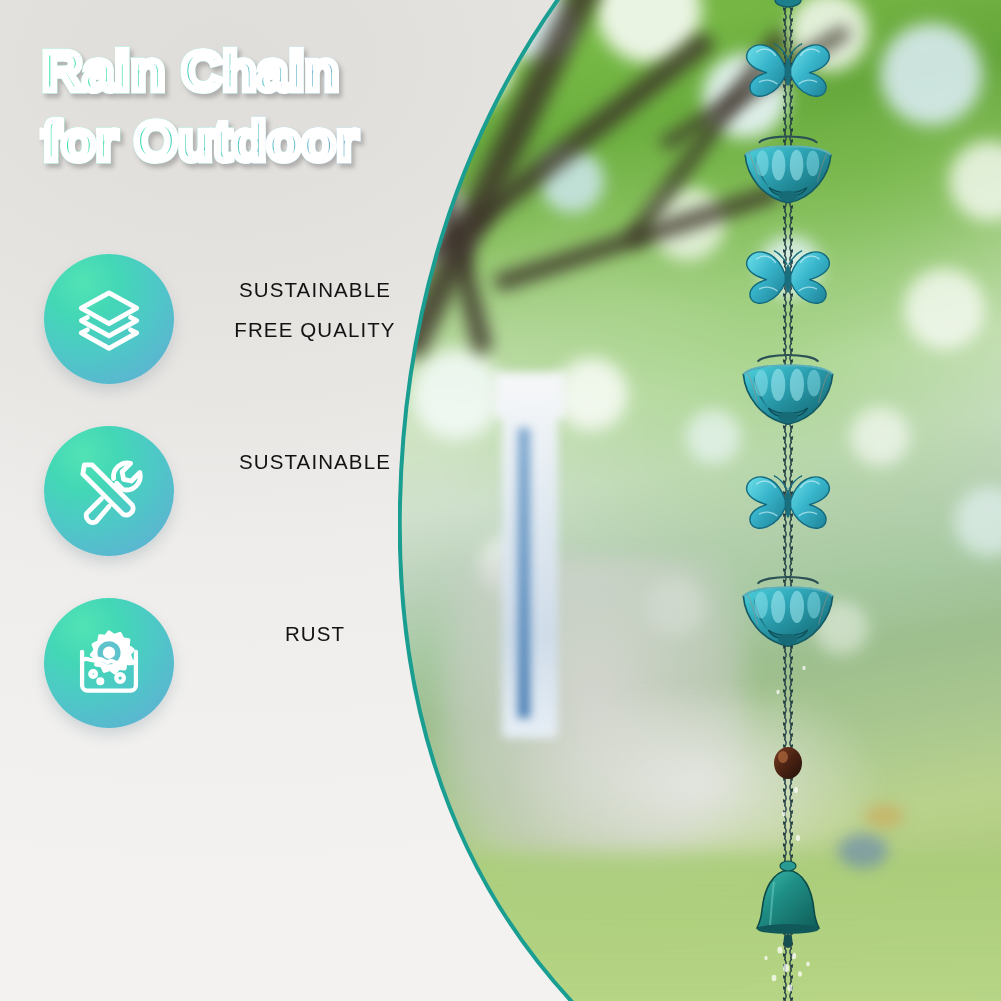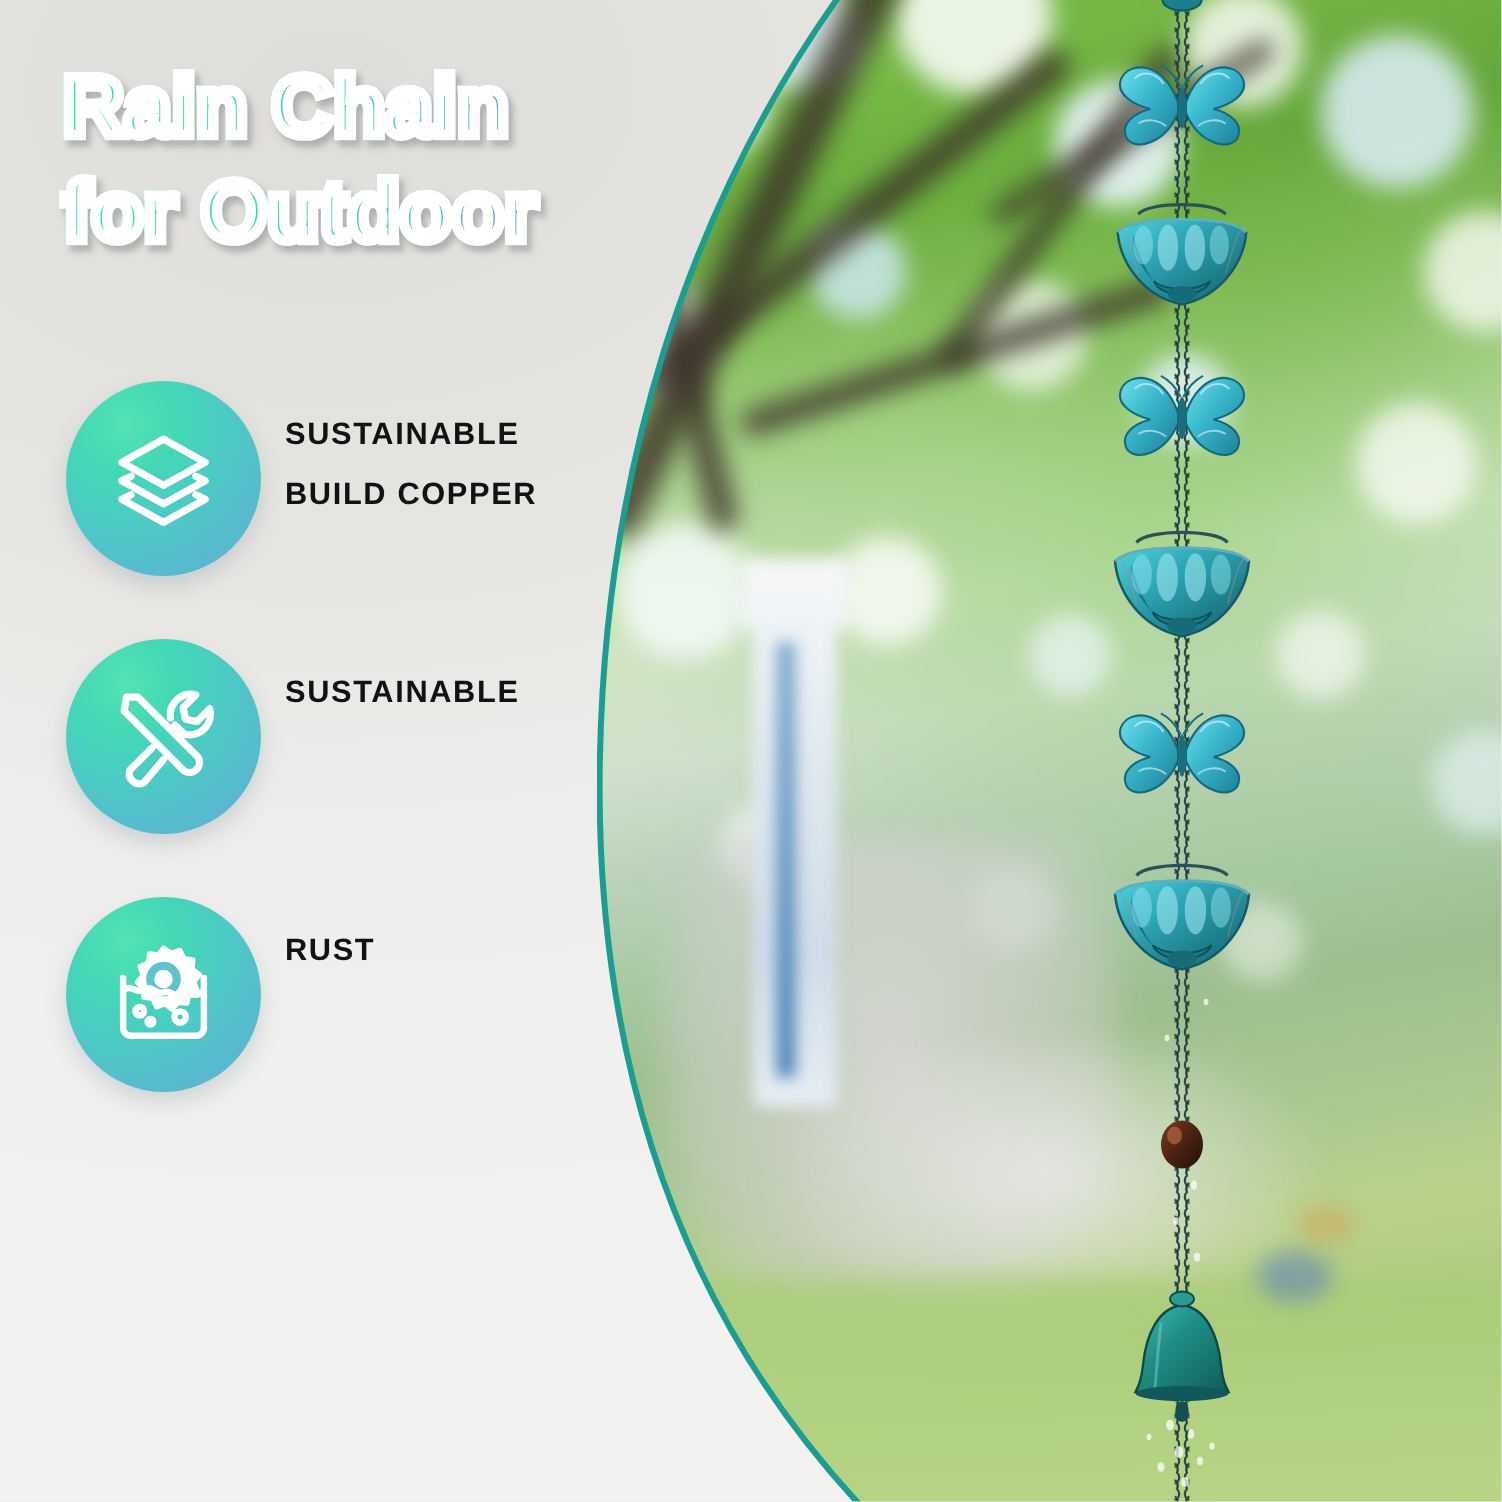--- a/index.html
+++ b/index.html
@@ -115,21 +115,21 @@
   .feature{position:relative;height:172px;}
   .f-circle{
     position:absolute;left:4px;top:8px;width:130px;height:130px;border-radius:50%;
     background:radial-gradient(circle at 30% 22%, #52e3b4 0%, #43d7b6 26%, #4dc9c6 52%, #59b8cf 78%, #61b0d2 100%);
     box-shadow:0 7px 14px rgba(90,120,130,.22);
     display:flex;align-items:center;justify-content:center;
   }
   .f-circle svg{display:block;}
   .f-text{
     position:absolute;left:150px;top:24px;width:250px;
-    color:#121212;font-weight:700;
+    text-align:center;color:#121212;font-weight:400;
     font-size:20.5px;line-height:40px;letter-spacing:1.1px;
   }
   .f-text span{display:block;white-space:nowrap;}
 </style>
 </head>
 <body>
 
 <div id="stage">
 
   <div id="photo-panel">
@@ -272,21 +272,21 @@
     <div class="feature">
       <div class="f-circle">
         <svg width="74" height="74" viewBox="0 0 48 48" fill="none" stroke="#ffffff" stroke-width="3.1" stroke-linejoin="round" stroke-linecap="round">
           <path d="M24 7 L42 17 L24 27 L6 17 Z"></path>
           <path d="M10 23 L6 25 L24 35 L42 25 L38 23"></path>
           <path d="M10 31 L6 33 L24 43 L42 33 L38 31"></path>
         </svg>
       </div>
       <div class="f-text">
         <span>SUSTAINABLE</span>
-        <span>BUILD COPPER</span>
+        <span>FREE QUALITY</span>
       </div>
     </div>
 
     <div class="feature">
       <div class="f-circle">
         <svg width="74" height="74" viewBox="0 0 48 48" fill="none" stroke="#ffffff" stroke-width="3.1" stroke-linejoin="round" stroke-linecap="round">
           <path d="M8 7 L7 13 L27 33 L33 39 A4.4 4.4 0 0 0 39 33 L33 27 L13 7 Z"></path>
           <path d="M27 16 A9 9 0 0 1 38 6 L32.5 11.5 L33.5 16.5 L38.5 17.5 L44 12 A9 9 0 0 1 33 23 L29 19"></path>
           <path d="M19 29 L9.5 38.5 A4.4 4.4 0 0 0 15.5 44 L24 34"></path>
         </svg>

